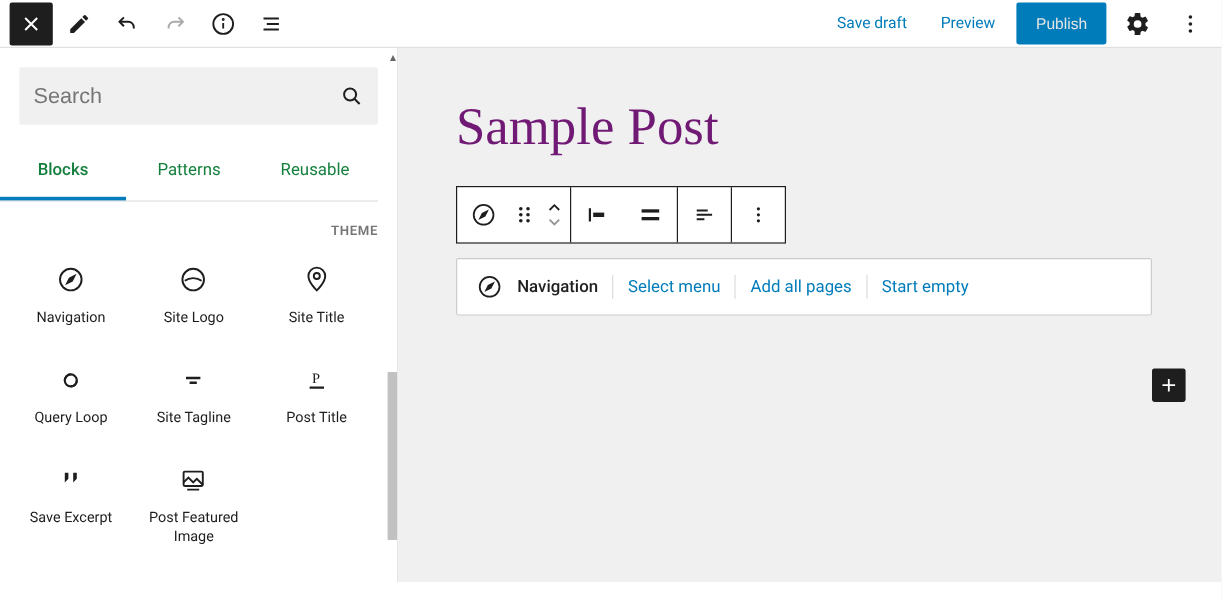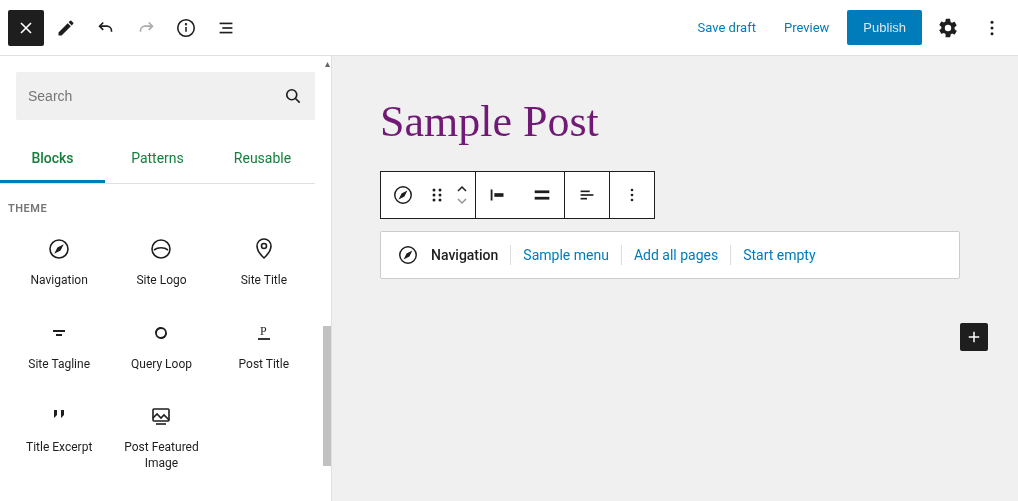--- a/index.html
+++ b/index.html
@@ -7,21 +7,21 @@
   font-family: -apple-system, BlinkMacSystemFont, "Segoe UI", Roboto, sans-serif;
   font-size: 13px;
   color: #1e1e1e;
   background: #fff;
   width: 1018px;
   height: 501px;
   overflow: hidden;
   position: relative;
 }
 .topbar {
-  height: 56px;
+  height: 40px;
   display: flex;
   align-items: center;
   padding: 0 8px;
   border-bottom: 1px solid #e0e0e0;
 }
 .topbar-left { display: flex; align-items: center; gap: 4px; }
 .icon-btn {
   width: 36px; height: 36px;
   display: flex; align-items: center; justify-content: center;
   border-radius: 2px;
@@ -46,36 +46,37 @@
 .sidebar-inner { padding: 16px 16px 0 8px; }
 .search-box {
   background: #f0f0f0;
   border-radius: 2px;
   display: flex; align-items: center;
   padding: 0 12px;
   height: 48px;
   margin: 0 0 16px 8px;
 }
 .search-box input {
-  flex: 1; border: none; background: transparent; font-size: 14px;
+  flex: 1; border: none; background: transparent; font-size: 18px;
   outline: none; color: #701a75;
 }
 .tabs {
   display: flex; border-bottom: 1px solid #e0e0e0;
   margin-left: -8px;
 }
 .tab {
   flex: 1; text-align: center; padding: 14px 0; font-size: 14px;
   cursor: pointer; color: #15803d;
 }
 .tab.active { border-bottom: 3px solid #007cba; font-weight: 500; }
 .section-title {
   font-size: 11px; font-weight: 600; letter-spacing: .5px;
   color: #757575; text-transform: uppercase;
   padding: 18px 0 10px 0;
+  text-align: right;
 }
 .block-grid {
   display: grid; grid-template-columns: repeat(3, 1fr);
   gap: 8px 0;
 }
 .block-item {
   display: flex; flex-direction: column; align-items: center;
   padding: 12px 4px; cursor: pointer; text-align: center;
 }
 .block-item .bi-icon { width: 24px; height: 24px; margin-bottom: 12px; display: flex; align-items: center; justify-content: center; }
@@ -231,52 +232,52 @@
           <span class="bi-icon">
               <svg width="24" height="24" viewBox="0 0 24 24" fill="none" stroke="#1e1e1e" stroke-width="1.6">
                 <path d="M12 21s-7-6.5-7-12a7 7 0 0 1 14 0c0 5.5-7 12-7 12z"></path>
                 <circle cx="12" cy="9" r="2.5"></circle>
               </svg>
             </span>
           <span class="bi-label">Site Title</span>
         </div>
         <div class="block-item">
           <span class="bi-icon">
+              <svg width="24" height="24" viewBox="0 0 24 24" fill="none" stroke="#1e1e1e" stroke-width="1.8">
+                <path d="M7 12a5 5 0 1 1 5 5"></path>
+                <path d="M17 12a5 5 0 1 1-5-5"></path>
+              </svg>
+            </span>
+          <span class="bi-label">Query Loop</span>
+        </div>
+        <div class="block-item">
+          <span class="bi-icon">
               <svg width="24" height="24" viewBox="0 0 24 24" fill="none" stroke="#1e1e1e" stroke-width="2">
                 <line x1="6" y1="10" x2="18" y2="10"></line>
                 <line x1="9" y1="14" x2="15" y2="14"></line>
               </svg>
             </span>
           <span class="bi-label">Site Tagline</span>
         </div>
         <div class="block-item">
           <span class="bi-icon">
               <svg width="24" height="24" viewBox="0 0 24 24" fill="none" stroke="#1e1e1e" stroke-width="1.8">
-                <path d="M7 12a5 5 0 1 1 5 5"></path>
-                <path d="M17 12a5 5 0 1 1-5-5"></path>
-              </svg>
-            </span>
-          <span class="bi-label">Query Loop</span>
-        </div>
-        <div class="block-item">
-          <span class="bi-icon">
-              <svg width="24" height="24" viewBox="0 0 24 24" fill="none" stroke="#1e1e1e" stroke-width="1.8">
                 <text x="8" y="14" font-size="12" font-family="serif" fill="#1e1e1e" stroke="none">P</text>
                 <line x1="6" y1="18" x2="18" y2="18"></line>
               </svg>
             </span>
           <span class="bi-label">Post Title</span>
         </div>
         <div class="block-item">
           <span class="bi-icon">
               <svg width="24" height="24" viewBox="0 0 24 24" fill="#1e1e1e">
                 <path d="M7 6h3v5l-3 3V6zm7 0h3v5l-3 3V6z"></path>
               </svg>
             </span>
-          <span class="bi-label">Title Excerpt</span>
+          <span class="bi-label">Save Excerpt</span>
         </div>
         <div class="block-item">
           <span class="bi-icon">
               <svg width="24" height="24" viewBox="0 0 24 24" fill="none" stroke="#1e1e1e" stroke-width="1.6">
                 <rect x="4" y="5" width="16" height="12" rx="1"></rect>
                 <path d="M4 14l4-4 4 4 3-3 5 5"></path>
                 <line x1="7" y1="20" x2="17" y2="20"></line>
               </svg>
             </span>
           <span class="bi-label">Post Featured Image</span>
@@ -351,21 +352,21 @@
 
     <div class="nav-placeholder">
       <span>
         <svg width="22" height="22" viewBox="0 0 24 24" fill="none" stroke="#1e1e1e" stroke-width="1.6">
             <circle cx="12" cy="12" r="9"></circle>
             <polygon points="15,9 13,13 9,15 11,11" fill="#1e1e1e"></polygon>
           </svg>
       </span>
       <span class="np-title">Navigation</span>
       <span class="np-sep"></span>
-      <span class="np-link">Sample menu</span>
+      <span class="np-link">Select menu</span>
       <span class="np-sep"></span>
       <span class="np-link">Add all pages</span>
       <span class="np-sep"></span>
       <span class="np-link">Start empty</span>
     </div>
 
     <div class="add-block-btn">
       <svg width="18" height="18" viewBox="0 0 24 24" fill="none" stroke="currentColor" stroke-width="2">
           <line x1="12" y1="5" x2="12" y2="19"></line>
           <line x1="5" y1="12" x2="19" y2="12"></line>

